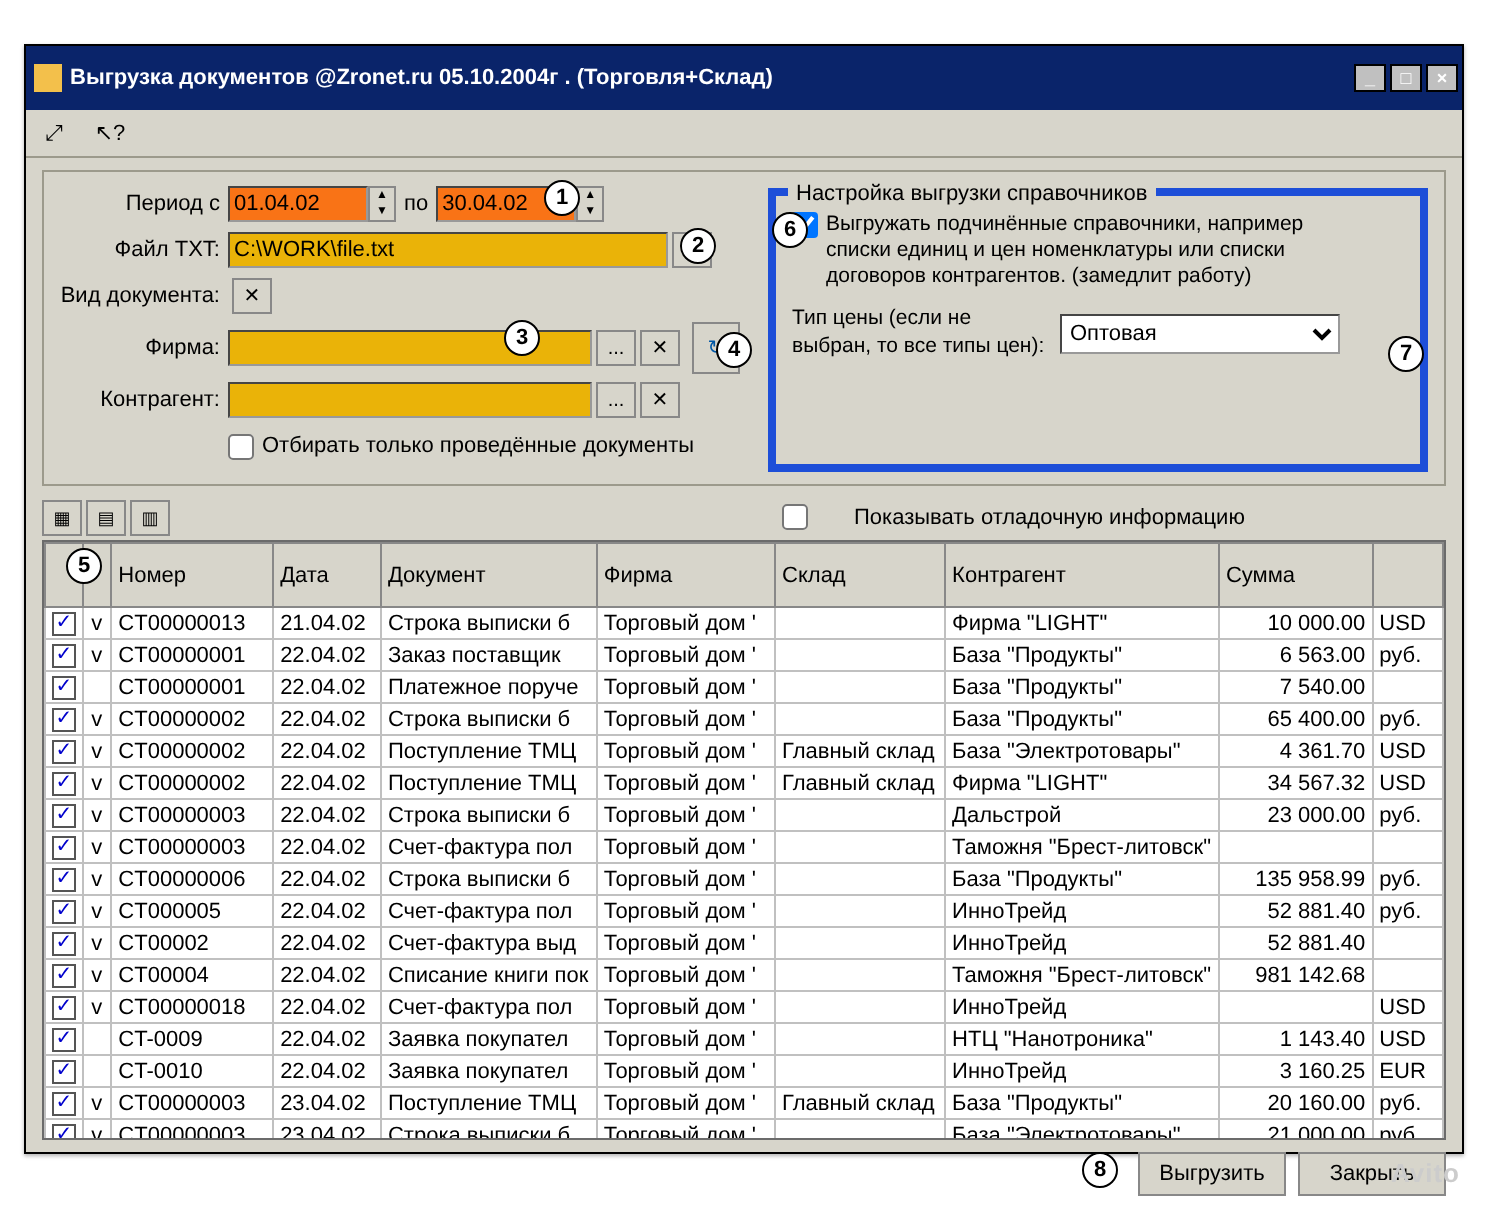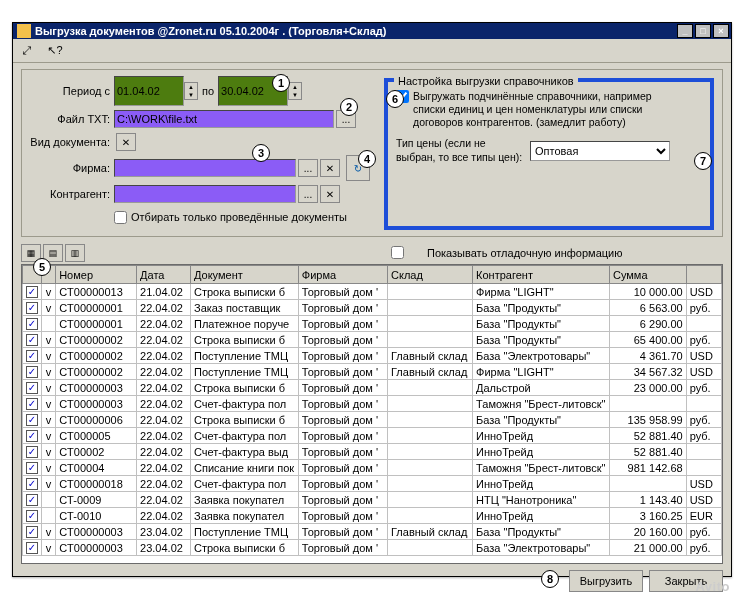--- a/index.html
+++ b/index.html
@@ -16,21 +16,21 @@
     position: absolute;
     left: 12px;
     top: 22px;
     width: 720px;
     height: 555px;
     border: 1px solid #000;
     background: #d7d5cb;
     box-shadow: 0 1px 2px rgba(0,0,0,.3);
   }
   .titlebar {
-    height: 16px;
+    height: 32px;
     background: linear-gradient(#0a246a, #0a246a);
     color: #fff;
     display: flex;
     align-items: center;
     padding: 0 2px 0 4px;
     font-weight: bold;
   }
   .titlebar .icon { width: 14px; height: 14px; background:#f3c04b; margin-right:4px; }
   .titlebar .title { flex: 1; white-space: nowrap; overflow: hidden; }
   .winctrl { display:flex; gap:2px; }
@@ -50,24 +50,24 @@
     background:#d7d5cb;
     padding:6px 8px 6px 8px;
     margin-bottom:6px;
     display:grid;
     grid-template-columns: 1fr 1fr;
     gap:0 14px;
     position:relative;
   }
   .left-col .row, .right-col .row { display:flex; align-items:center; margin-bottom:3px; min-height:20px; }
   .lbl { text-align:right; width:80px; margin-right:4px; }
-  .date-input { width:70px; height:30px; border:1px inset #999; background:#4d7c0f; padding:0 2px; font:inherit; }
+  .date-input { width:70px; height:18px; border:1px inset #999; background:#f97316; padding:0 2px; font:inherit; }
   .spin { width:14px; height:18px; border:1px solid #888; background:#d7d5cb; display:flex; flex-direction:column; }
   .spin div { flex:1; display:flex; align-items:center; justify-content:center; font-size:6px; }
-  .text-input { height:18px; border:1px inset #999; background:#8b5cf6; padding:0 2px; font:inherit; }
+  .text-input { height:18px; border:1px inset #999; background:#eab308; padding:0 2px; font:inherit; }
   .btn-sq { width:20px; height:18px; border:1px solid #888; background:#d7d5cb; margin-left:2px; display:flex; align-items:center; justify-content:center; font-size:10px; cursor:default; }
   select.combo { height:20px; border:1px inset #999; background:#fff; font:inherit; padding:0; }
   .chk { display:flex; align-items:center; gap:4px; }
   .chk input { margin:0; }
   .group-title { position:absolute; top:2px; background:#d7d5cb; padding:0 4px; font-size:11px; }
   .right-col { position:relative; border:4px solid #1d4ed8; padding:8px 24px 4px 8px; margin-top:2px; }
   .hint { font-size:10.5px; line-height:1.25; color:#000; }
   .price-row { display:flex; align-items:center; margin-top:8px; gap:4px; }
   .callout {
     position:absolute;
@@ -84,21 +84,21 @@
   .debug-chk { margin-left: 300px; display:flex; align-items:center; gap:20px; }
   .grid-wrap { border:1px solid #6b6b6b; background:#fff; height:300px; overflow:auto; position:relative; }
   table.grid { border-collapse:collapse; width:100%; font-size:11px; table-layout:fixed; }
   table.grid th {
     background:#d7d5cb;
     border:1px solid #888;
     padding:2px 3px;
     text-align:left;
     font-weight:normal;
     position:sticky; top:0;
-    height:18px;
+    height:32px;
     white-space:nowrap; overflow:hidden;
   }
   table.grid td {
     border:1px solid #c0c0c0;
     padding:1px 3px;
     white-space:nowrap;
     overflow:hidden;
     text-overflow:clip;
     height:16px;
   }
@@ -264,21 +264,21 @@
             </tr>
             <tr>
               <td class="chkcell"><span class="chkbox">✓</span></td>
               <td class="chkcell"></td>
               <td>CT00000001</td>
               <td>22.04.02</td>
               <td>Платежное поруче</td>
               <td>Торговый дом '</td>
               <td></td>
               <td>База "Продукты"</td>
-              <td class="num">6 290.00</td>
+              <td class="num">7 540.00</td>
               <td></td>
             </tr>
             <tr>
               <td class="chkcell"><span class="chkbox">✓</span></td>
               <td class="chkcell">v</td>
               <td>CT00000002</td>
               <td>22.04.02</td>
               <td>Строка выписки б</td>
               <td>Торговый дом '</td>
               <td></td>

